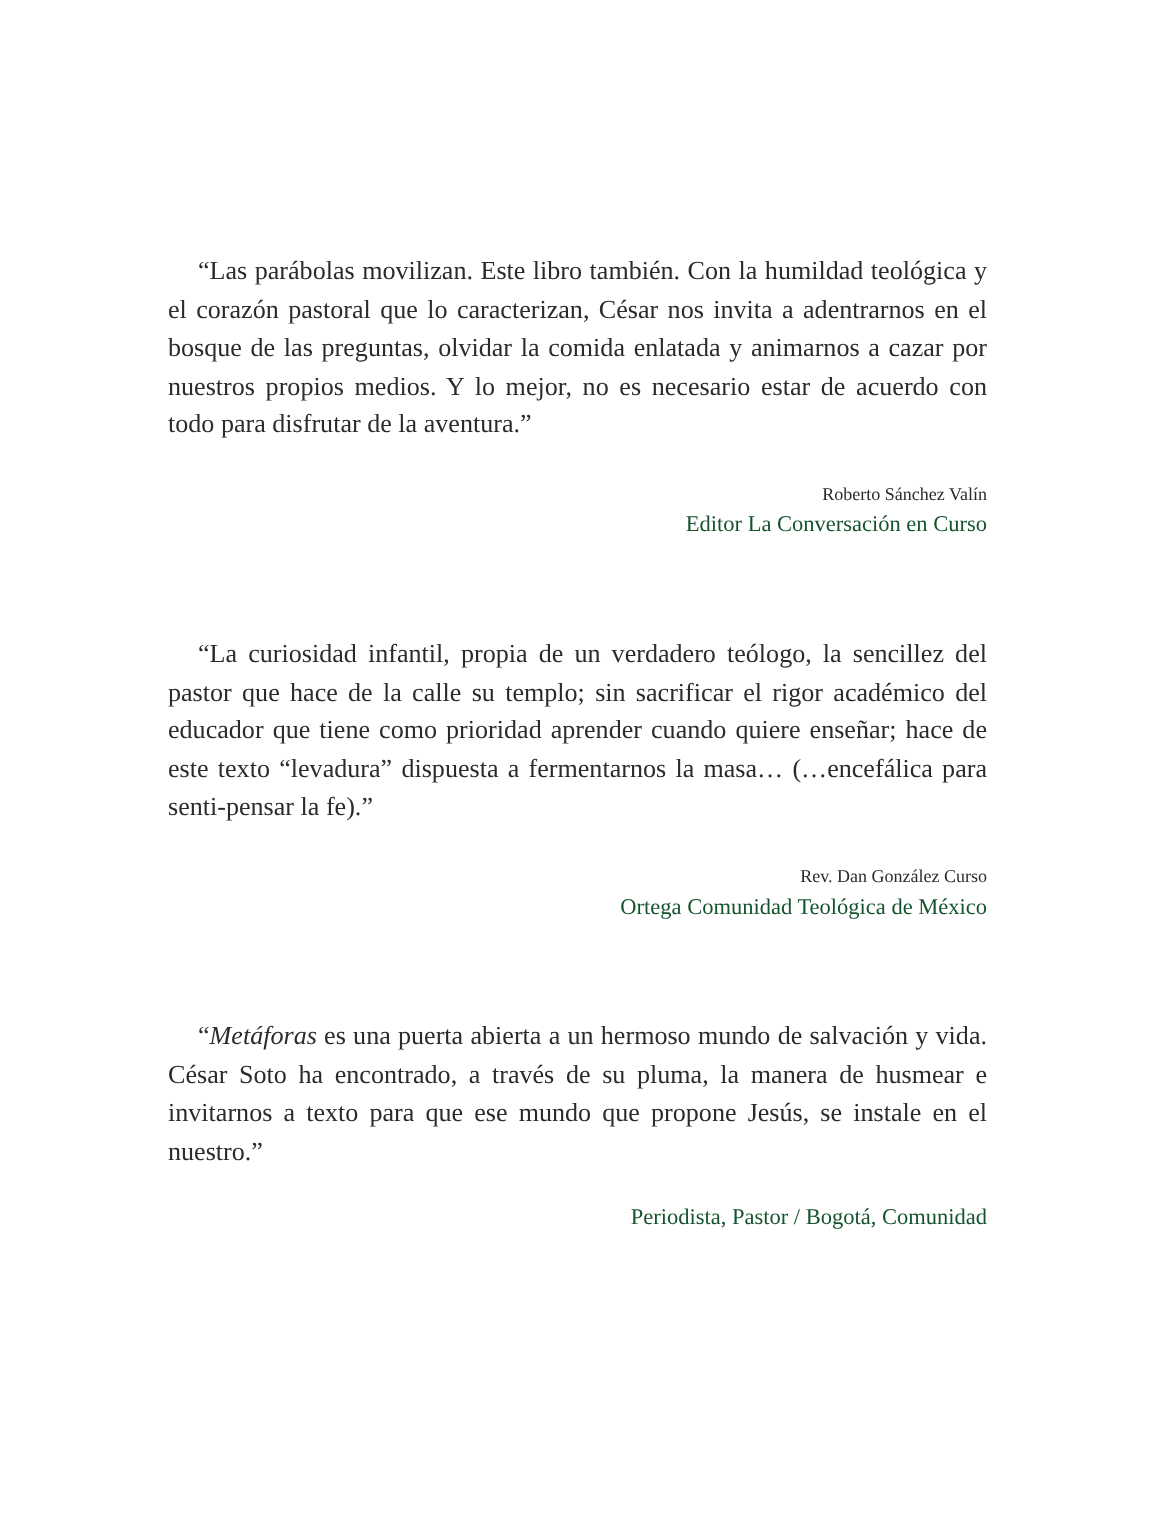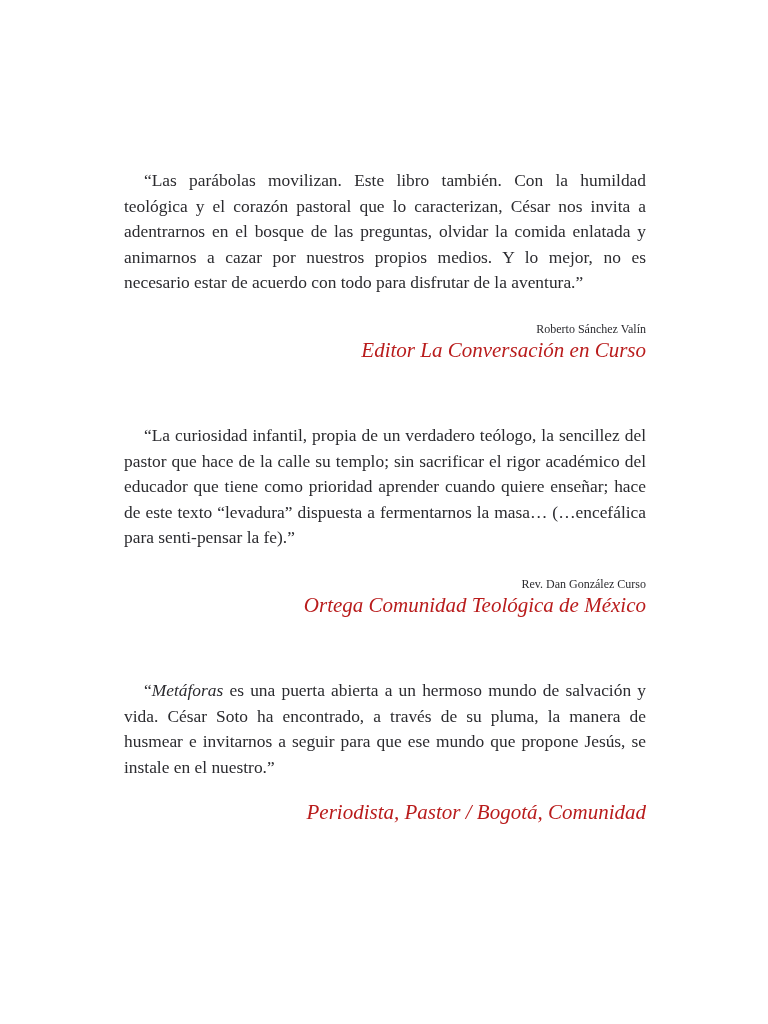--- a/index.html
+++ b/index.html
@@ -16,21 +16,21 @@
     font-family: "Liberation Serif", "DejaVu Serif", serif;
     color: #2b2b2f;
   }
   .content {
     position: absolute;
     left: 112px;
     top: 0;
     width: 546px;
   }
   .endorsement {
-    margin: 12px;
+    margin: 0;
     padding: 0;
   }
   .endorsement + .endorsement {
     margin-top: 62px;
   }
   .quote-body {
     margin: 0;
     font-size: 17.4px;
     line-height: 25.6px;
     text-align: justify;
@@ -47,24 +47,23 @@
     text-align: right;
   }
   .attr-name {
     display: block;
     font-size: 12px;
     line-height: 22px;
     color: #2b2b2f;
   }
   .attr-role {
     display: block;
-    font-size: 21px;
+    font-size: 15px;
     line-height: 21px;
-    font-style: italic;
-    color: #b91c1c;
+    color: #14532d;
   }
   
   .block-1 { margin-top: 168px; }
 </style>
 </head>
 <body>
 
 <div class="page">
   <div class="content">
 
@@ -78,20 +77,20 @@
 
     <div class="endorsement">
       <p class="quote-body"><span>“La curiosidad infantil, propia de un verdadero teólogo, la sencillez del pastor que hace de la calle su templo; sin sacrificar el rigor académico del educador que tiene como prioridad aprender cuando quiere enseñar; hace de este texto “levadura” dispuesta a fermentarnos la masa… (…encefálica para senti-pensar la fe).”</span><em></em><span></span></p>
       <div class="attribution">
         <span class="attr-name">Rev. Dan González Curso</span>
         <span class="attr-role">Ortega Comunidad Teológica de México</span>
       </div>
     </div>
 
     <div class="endorsement">
-      <p class="quote-body"><span>“</span><em>Metáforas</em><span> es una puerta abierta a un hermoso mundo de salvación y vida. César Soto ha encontrado, a través de su pluma, la manera de husmear e invitarnos a seguir para que ese mundo que propone Jesús, se instale en el nuestro.”</span></p>
+      <p class="quote-body"><span>“</span><em>Metáforas</em><span> es una puerta abierta a un hermoso mundo de salvación y vida. César Soto ha encontrado, a través de su pluma, la manera de husmear e invitarnos a texto para que ese mundo que propone Jesús, se instale en el nuestro.”</span></p>
       <div class="attribution">
         <span class="attr-role">Periodista, Pastor / Bogotá, Comunidad</span>
       </div>
     </div>
 
   </div>
 </div>
 
 </body></html>

